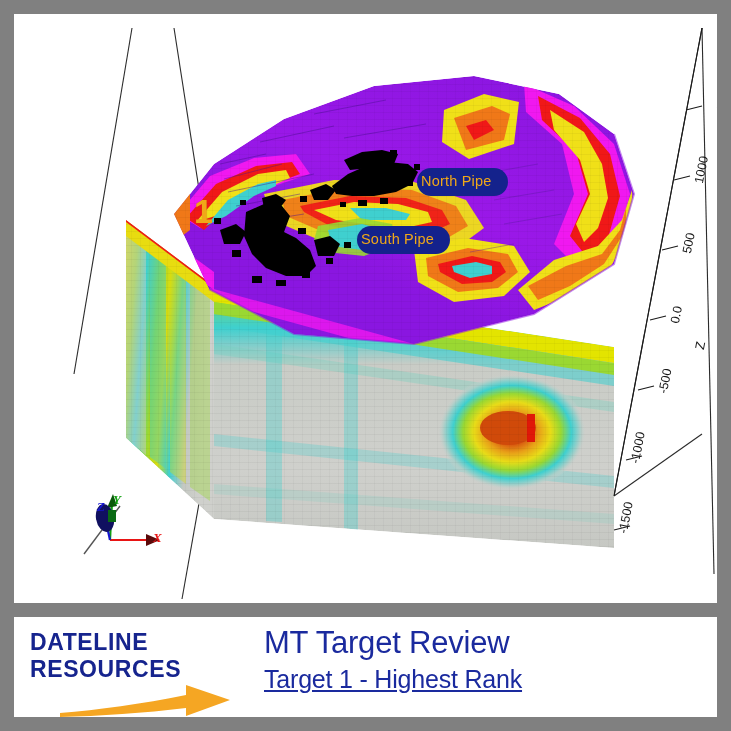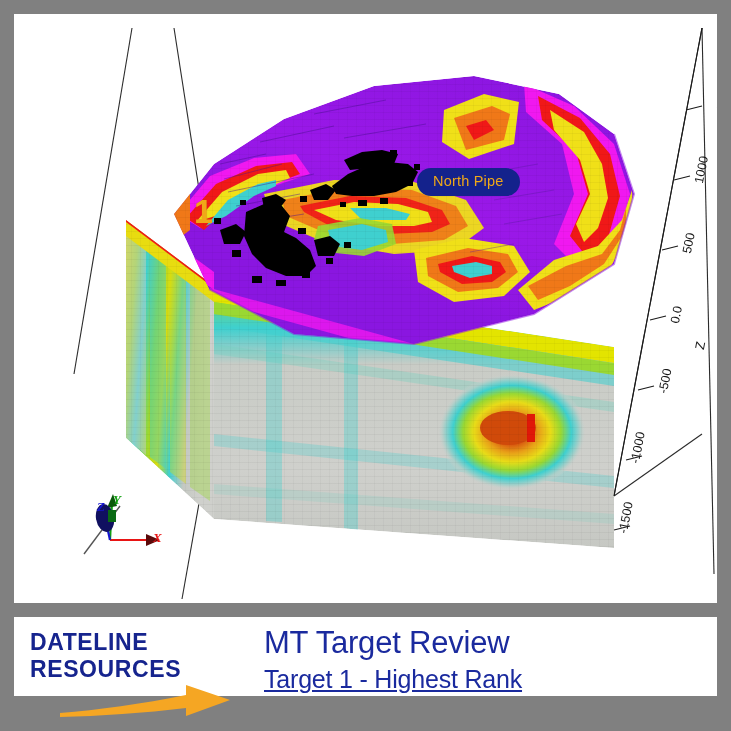--- a/index.html
+++ b/index.html
@@ -30,21 +30,21 @@
   #viewport-svg { position: absolute; left: 0; top: 0; }
 
   
   .pill {
     position: absolute;
     background: #14228c;
     color: #f0a818;
     border-radius: 999px;
     font-size: 14.5px;
     letter-spacing: 0.2px;
-    padding: 5px 16px 6px 16px;
+    padding: 5px 16px 6px 4px;
     white-space: nowrap;
     font-family: "Liberation Sans", sans-serif;
     line-height: 1.15;
   }
   #pill-north { left: 403px; top: 154px; }
   #pill-south { left: 343px; top: 212px; }
 
   
   #target-number {
     position: absolute;
@@ -84,21 +84,21 @@
     font-family: "Liberation Serif", serif;
   }
   #triad-x-label { left: 77px; top: 44px; color: #e81414; }
   #triad-y-label { left: 37px; top: 6px;  color: #10a010; }
   #triad-z-label { left: 21px; top: 13px; color: #1414d0; }
 
   
   #footer {
     position: absolute;
     left: 14px; top: 617px;
-    width: 703px; height: 79px;
+    width: 703px; height: 100px;
     background: #ffffff;
   }
   #logo { position: absolute; left: 16px; top: 12px; width: 240px; height: 80px; }
   .logo-line {
     color: #16248e;
     font-weight: bold;
     font-size: 23px;
     letter-spacing: 0.6px;
     font-family: "Liberation Sans", sans-serif;
     line-height: 1.16;
@@ -374,20 +374,21 @@
     <div class="ztick" style="left:666px; top:238px; transform:rotate(-79deg);">500</div>
     <div class="ztick" style="left:654px; top:308px; transform:rotate(-79deg);">0.0</div>
     <div class="ztick" style="left:642px; top:378px; transform:rotate(-79deg);">-500</div>
     <div class="ztick" style="left:614px; top:448px; transform:rotate(-79deg);">-1000</div>
     <div class="ztick" style="left:602px; top:518px; transform:rotate(-79deg);">-1500</div>
     <div class="zaxis-title" style="left:678px; top:334px; transform:rotate(-79deg);">Z</div>
 
     <div id="target-number">1</div>
 
     <div class="pill" id="pill-north">North Pipe</div>
+    <div class="pill" id="pill-south">South Pipe</div>
 
     <div id="triad">
       <svg width="110" height="90" viewBox="0 0 110 90">
 
         <path d="M8,68 L44,20" stroke="#555" stroke-width="1.4" fill="none"></path>
 
         <path d="M34,54 L78,54" stroke="#e81414" stroke-width="2.2" fill="none"></path>
         <path d="M70,48 L84,54 L70,60 Z" fill="#5a0a0a"></path>
 
         <path d="M34,54 L36,16" stroke="#10a010" stroke-width="2.2" fill="none"></path>

